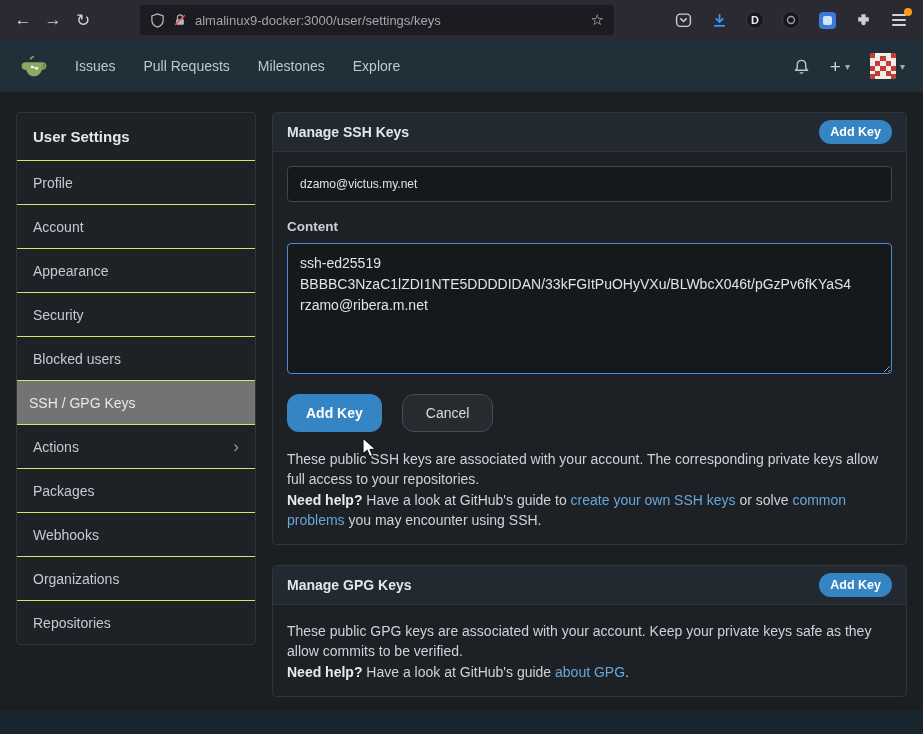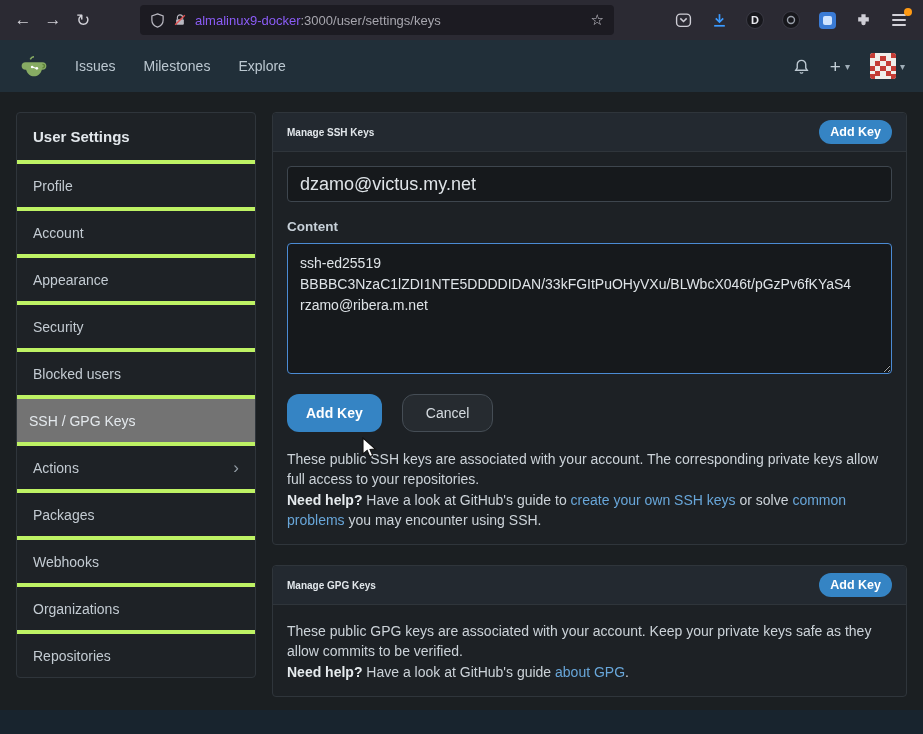--- a/index.html
+++ b/index.html
@@ -15,21 +15,21 @@
           overflow:hidden;display:flex;flex-direction:column;color:#cdd4da;}
 
   
   .chrome{height:40px;background:#2b2a33;display:flex;align-items:center;padding:0 8px;flex-shrink:0;}
   .chrome-btn{width:30px;height:30px;display:flex;align-items:center;justify-content:center;
               color:#d2d1d8;font-size:17px;border-radius:4px;background:transparent;border:none;cursor:default;}
   .chrome-gap{width:42px;}
   .urlbar{width:474px;height:30px;background:#1c1b22;border-radius:4px;display:flex;align-items:center;
           padding:0 10px;gap:8px;}
   .urlbar .url{flex:1;font-size:13px;white-space:nowrap;overflow:hidden;}
-  .url-domain{color:#8b5cf6;}
+  .url-domain{color:#a3a3a3;}
   .url-path{color:#a7a6ae;}
   .chrome-spacer{flex:1;}
   .chrome-icons{display:flex;align-items:center;gap:8px;padding-right:2px;}
   .ci{width:28px;height:28px;display:flex;align-items:center;justify-content:center;border-radius:4px;position:relative;}
   .circle-ext{width:18px;height:18px;border-radius:50%;background:#17171c;color:#e8e8ee;font-size:11px;font-weight:700;
               display:flex;align-items:center;justify-content:center;border:1px solid #3a3a44;}
   .blue-ext{width:17px;height:17px;border-radius:4px;background:#3a7bd5;display:flex;align-items:center;justify-content:center;}
   .blue-ext span{width:9px;height:9px;background:#cfe4ff;border-radius:2px;display:block;}
   .hamburger{display:flex;flex-direction:column;gap:3px;}
   .hamburger i{display:block;width:14px;height:2px;background:#d2d1d8;border-radius:1px;}
@@ -46,38 +46,38 @@
   .plus{font-size:19px;line-height:1;color:#c4cfd7;}
   .caret{font-size:10px;color:#9fadb7;}
   .avatar{width:26px;height:26px;border-radius:3px;overflow:hidden;display:block;}
 
   
   .content{flex:1;display:flex;align-items:flex-start;gap:16px;padding:20px 16px 8px 16px;overflow:hidden;}
 
   
   .menu{width:240px;background:#1e2226;border:1px solid #2f353b;border-radius:4px;overflow:hidden;flex-shrink:0;}
   .menu-title{padding:15px 16px;font-size:15px;font-weight:700;color:#e2e7eb;}
-  .menu-item{padding:13.5px 16px;font-size:14px;color:#c3cbd2;border-top:4px solid #bef264;
+  .menu-item{padding:13.5px 16px;font-size:14px;color:#c3cbd2;border-top:1px solid #bef264;
              display:flex;justify-content:space-between;align-items:center;cursor:pointer;}
   .menu-item.active{background:#737373;color:#e4e9ed;padding-left:12px;}
   .chev{color:#939da6;font-size:17px;line-height:10px;}
 
   
   .main{flex:1;display:flex;flex-direction:column;gap:20px;min-width:0;}
   .panel{background:#1d2125;border:1px solid #2f353b;border-radius:4px;}
   .panel-header{display:flex;align-items:center;justify-content:space-between;
                 padding:7px 14px;background:#232930;border-bottom:1px solid #2f353b;
                 border-radius:4px 4px 0 0;min-height:38px;}
-  .panel-title{font-size:10px;font-weight:700;color:#e2e7eb;}
+  .panel-title{font-size:14px;font-weight:700;color:#e2e7eb;}
   .btn{border:none;border-radius:12px;cursor:pointer;font-family:inherit;}
   .btn-sm-primary{background:var(--accent-blue,#3584c4);color:#fff;font-size:12.5px;font-weight:600;padding:5px 11px;}
   .panel-body{padding:14px;font-size:14px;}
   .field-label{display:block;font-size:13.5px;font-weight:600;color:#c8d1d9;margin:6px 0 9px;}
   .text-input{width:100%;height:36px;background:#16191c;border:1px solid #3e464e;border-radius:4px;
-              color:#dfe4e8;padding:0 12px;font-size:18px;font-family:inherit;}
+              color:#dfe4e8;padding:0 12px;font-size:12px;font-family:inherit;}
   .textarea{width:100%;height:131px;background:#16191c;border:1px solid #4b8bd4;border-radius:4px;
             color:#dfe4e8;padding:9px 12px;font-size:14px;line-height:1.5;font-family:inherit;resize:vertical;}
   .btn-row{display:flex;gap:20px;margin-top:17px;}
   .btn-primary{background:var(--accent-blue,#3584c4);color:#fff;font-size:14px;font-weight:600;padding:10px 19px;}
   .btn-default{background:#262b30;color:#d6dce1;border:1px solid #454d55;font-size:14px;padding:10px 23px;}
   .help{margin-top:17px;color:#ccd3d9;line-height:1.43;}
   .help p{margin:0;}
   .help p + p{margin-top:1px;}
   .help strong{color:#e6ebee;}
   .help a{color:var(--link-blue,#68a6d9);text-decoration:none;cursor:pointer;}
@@ -168,20 +168,21 @@
       <svg width="30" height="30" viewBox="0 0 32 32">
         <path d="M7 12h18c2.6 0 4.2 1.8 4.2 4s-1.6 4-4.2 4h-.6C23 24.8 19.6 27 16 27s-7-2.2-8.4-7H7c-2.6 0-4.2-1.8-4.2-4S4.4 12 7 12z" fill="#87ab63"></path>
         <path d="M25 14.2c1.4 0 2.2.9 2.2 1.9s-.8 1.9-2.2 1.9" fill="none" stroke="#5d8138" stroke-width="1.4"></path>
         <path d="M12 9c1-2 2.5-3 4-3" fill="none" stroke="#87ab63" stroke-width="1.6"></path>
         <circle cx="14" cy="17" r="1.4" fill="#fff"></circle>
         <circle cx="19" cy="18.5" r="1.4" fill="#fff"></circle>
         <path d="M14.7 17.4l3.4 1" stroke="#fff" stroke-width="1.1"></path>
       </svg>
     </span>
     <a class="nav-link">Issues</a>
+    <a class="nav-link">Pull Requests</a>
     <a class="nav-link">Milestones</a>
     <a class="nav-link">Explore</a>
 
     <div class="nav-right">
       <span class="nav-iconbtn">
         <svg width="17" height="17" viewBox="0 0 16 16">
             <path d="M8 2.2a4 4 0 0 0-4 4v3.2L2.6 11.5h10.8L12 9.4V6.2a4 4 0 0 0-4-4z" fill="none" stroke="#bcc8d1" stroke-width="1.3"></path>
             <path d="M6.6 13.4a1.6 1.6 0 0 0 2.8 0" fill="none" stroke="#bcc8d1" stroke-width="1.3"></path>
           </svg>
       </span>

